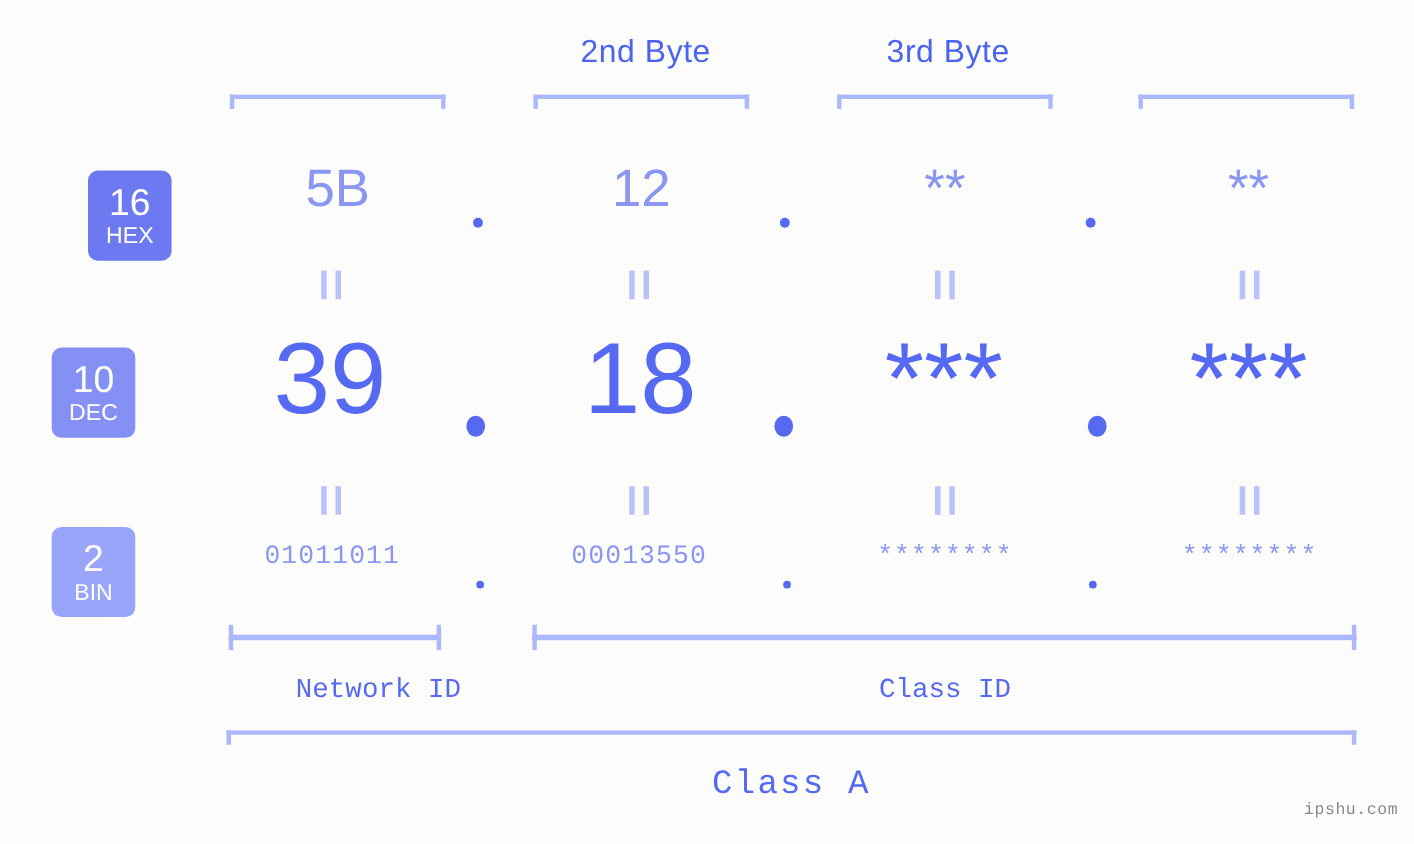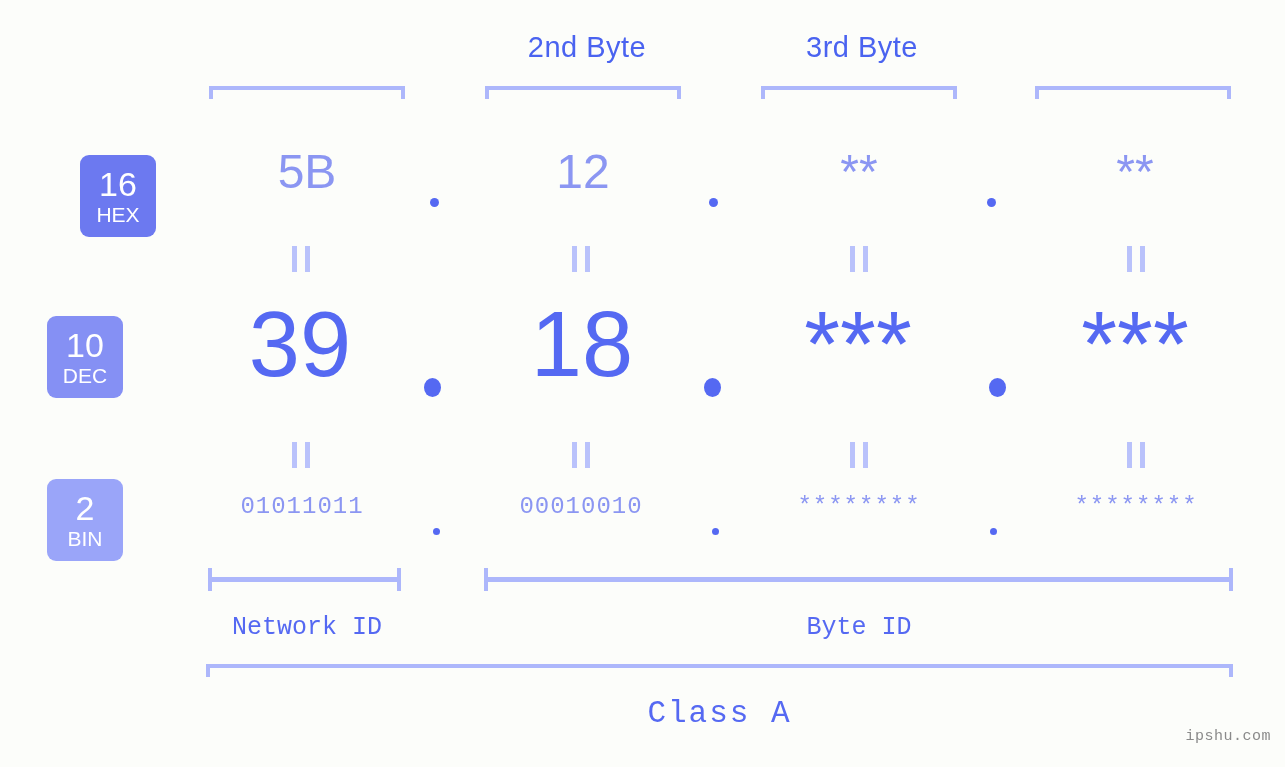--- a/index.html
+++ b/index.html
@@ -243,33 +243,33 @@
       <i></i>
       <i></i>
     </div>
   <div class="eq eq-b" style="left:1127px;">
       <i></i>
       <i></i>
     </div>
 
   <div class="row-bin">
     <div class="cell" style="left:172px;">01011011</div>
-    <div class="cell" style="left:451px;">00010010</div>
+    <div class="cell" style="left:451px;">00013550</div>
     <div class="cell" style="left:729px;">********</div>
     <div class="cell" style="left:1006px;">********</div>
     <div class="dot dot-bin" style="left:433px;"></div>
     <div class="dot dot-bin" style="left:712px;"></div>
     <div class="dot dot-bin" style="left:990px;"></div>
   </div>
 
   <div class="bracket-bottom" style="left:208px; width:193px; top:568px;"></div>
   <div class="bracket-bottom" style="left:484px; width:749px; top:568px;"></div>
 
-  <div class="section-label" style="left:178px; width:258px; top:613px;">Network ID</div>
-  <div class="section-label" style="left:730px; width:258px; top:613px;">Byte ID</div>
+  <div class="section-label" style="left:161px; width:258px; top:613px;text-align:right;">Network ID</div>
+  <div class="section-label" style="left:730px; width:258px; top:613px;">Class ID</div>
 
   <div class="bracket-top" style="left:208px; width:193px; top:578px;"></div>
   <div class="bracket-top" style="left:484px; width:749px; top:578px;"></div>
 
   <div class="bracket-top" style="left:206px; width:1027px; top:664px;"></div>
   <div class="class-label" style="left:206px; width:1027px; top:696px;">Class A</div>
 
   <div class="watermark">ipshu.com</div>
 
 </div>

